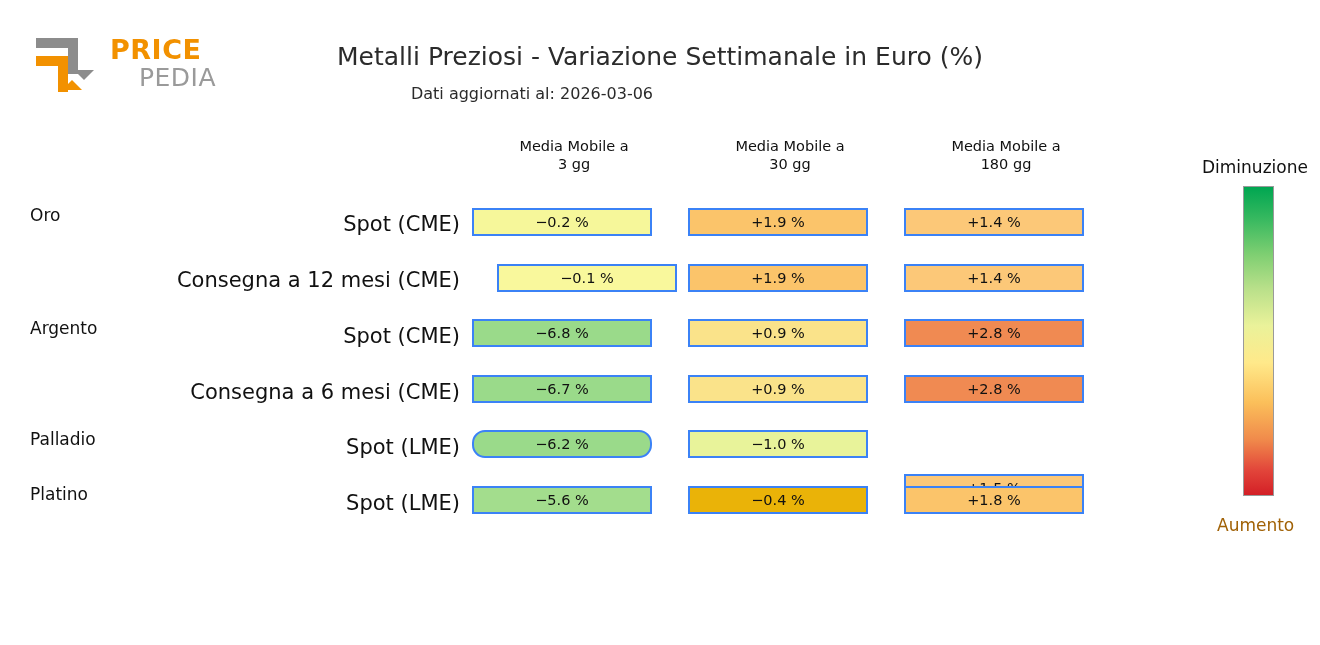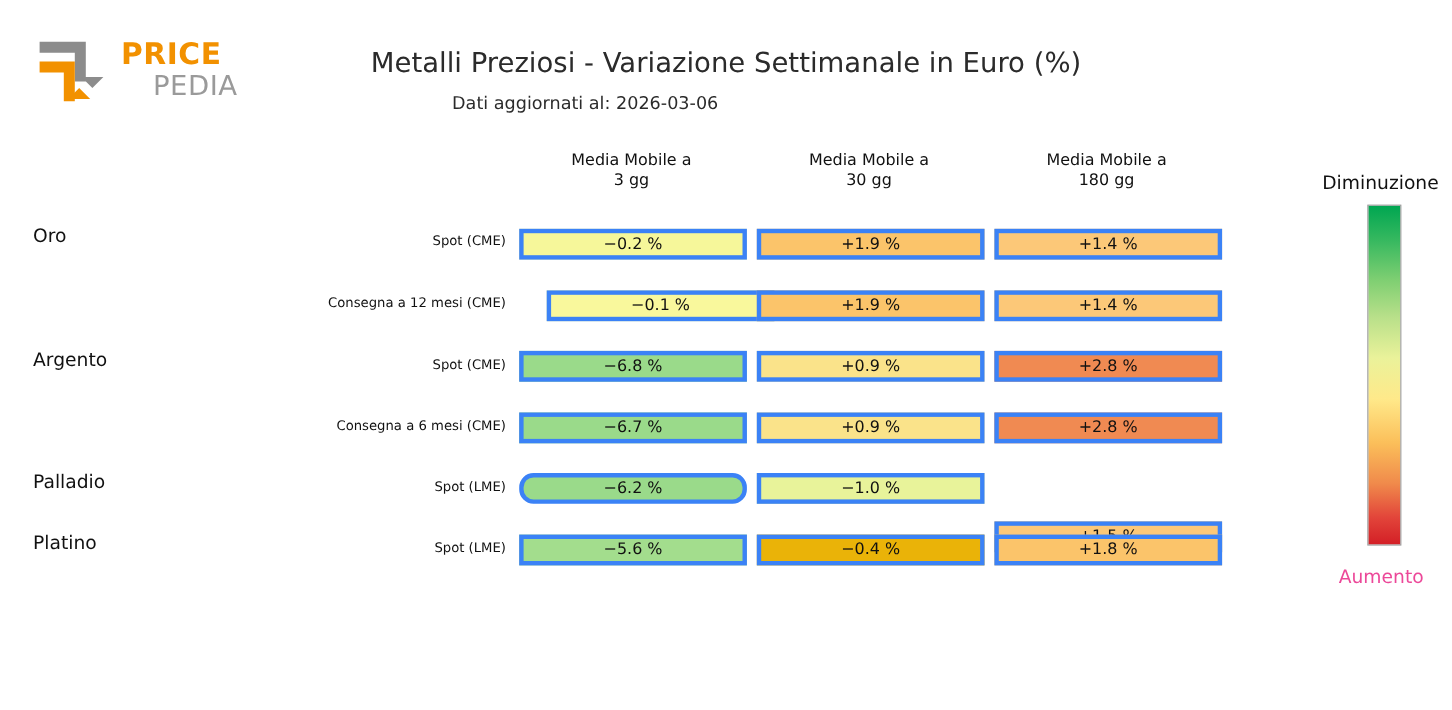--- a/index.html
+++ b/index.html
@@ -95,35 +95,35 @@
     left: 28px;
     font-size: 17px;
     color: #111;
     white-space: nowrap;
   }
   .row-label {
     position: absolute;
     right: 0;
     width: 330px;
     text-align: right;
-    font-size: 12px;
+    font-size: 21px;
     color: #111;
     white-space: nowrap;
   }
   .row-label-wrap {
     position: absolute;
     left: 110px;
     width: 348px;
     height: 22px;
   }
   .cell {
     position: absolute;
     height: 28px;
-    width: 207px;
-    border: 4px solid #3b82f6;
+    width: 180px;
+    border: 2px solid #3b82f6;
     box-sizing: border-box;
     display: flex;
     align-items: center;
     justify-content: center;
     font-size: 14.5px;
     color: #111;
   }
 
   
   .legend-bar {
@@ -152,21 +152,21 @@
     top: 157px;
     font-size: 17px;
     color: #111;
     white-space: nowrap;
   }
   .legend-bottom {
     position: absolute;
     left: 1217px;
     top: 515px;
     font-size: 17px;
-    color: #ec4899;
+    color: #a16207;
     white-space: nowrap;
   }
 </style>
 </head>
 <body>
 
 <div class="logo">
   <svg class="logo-mark" viewBox="0 0 68 62">
     <polygon points="4,4 46,4 46,40 36,40 36,14 4,14" fill="#8c8c8c"></polygon>
     <polygon points="4,22 36,22 36,58 26,58 26,32 4,32" fill="#F29100"></polygon>

